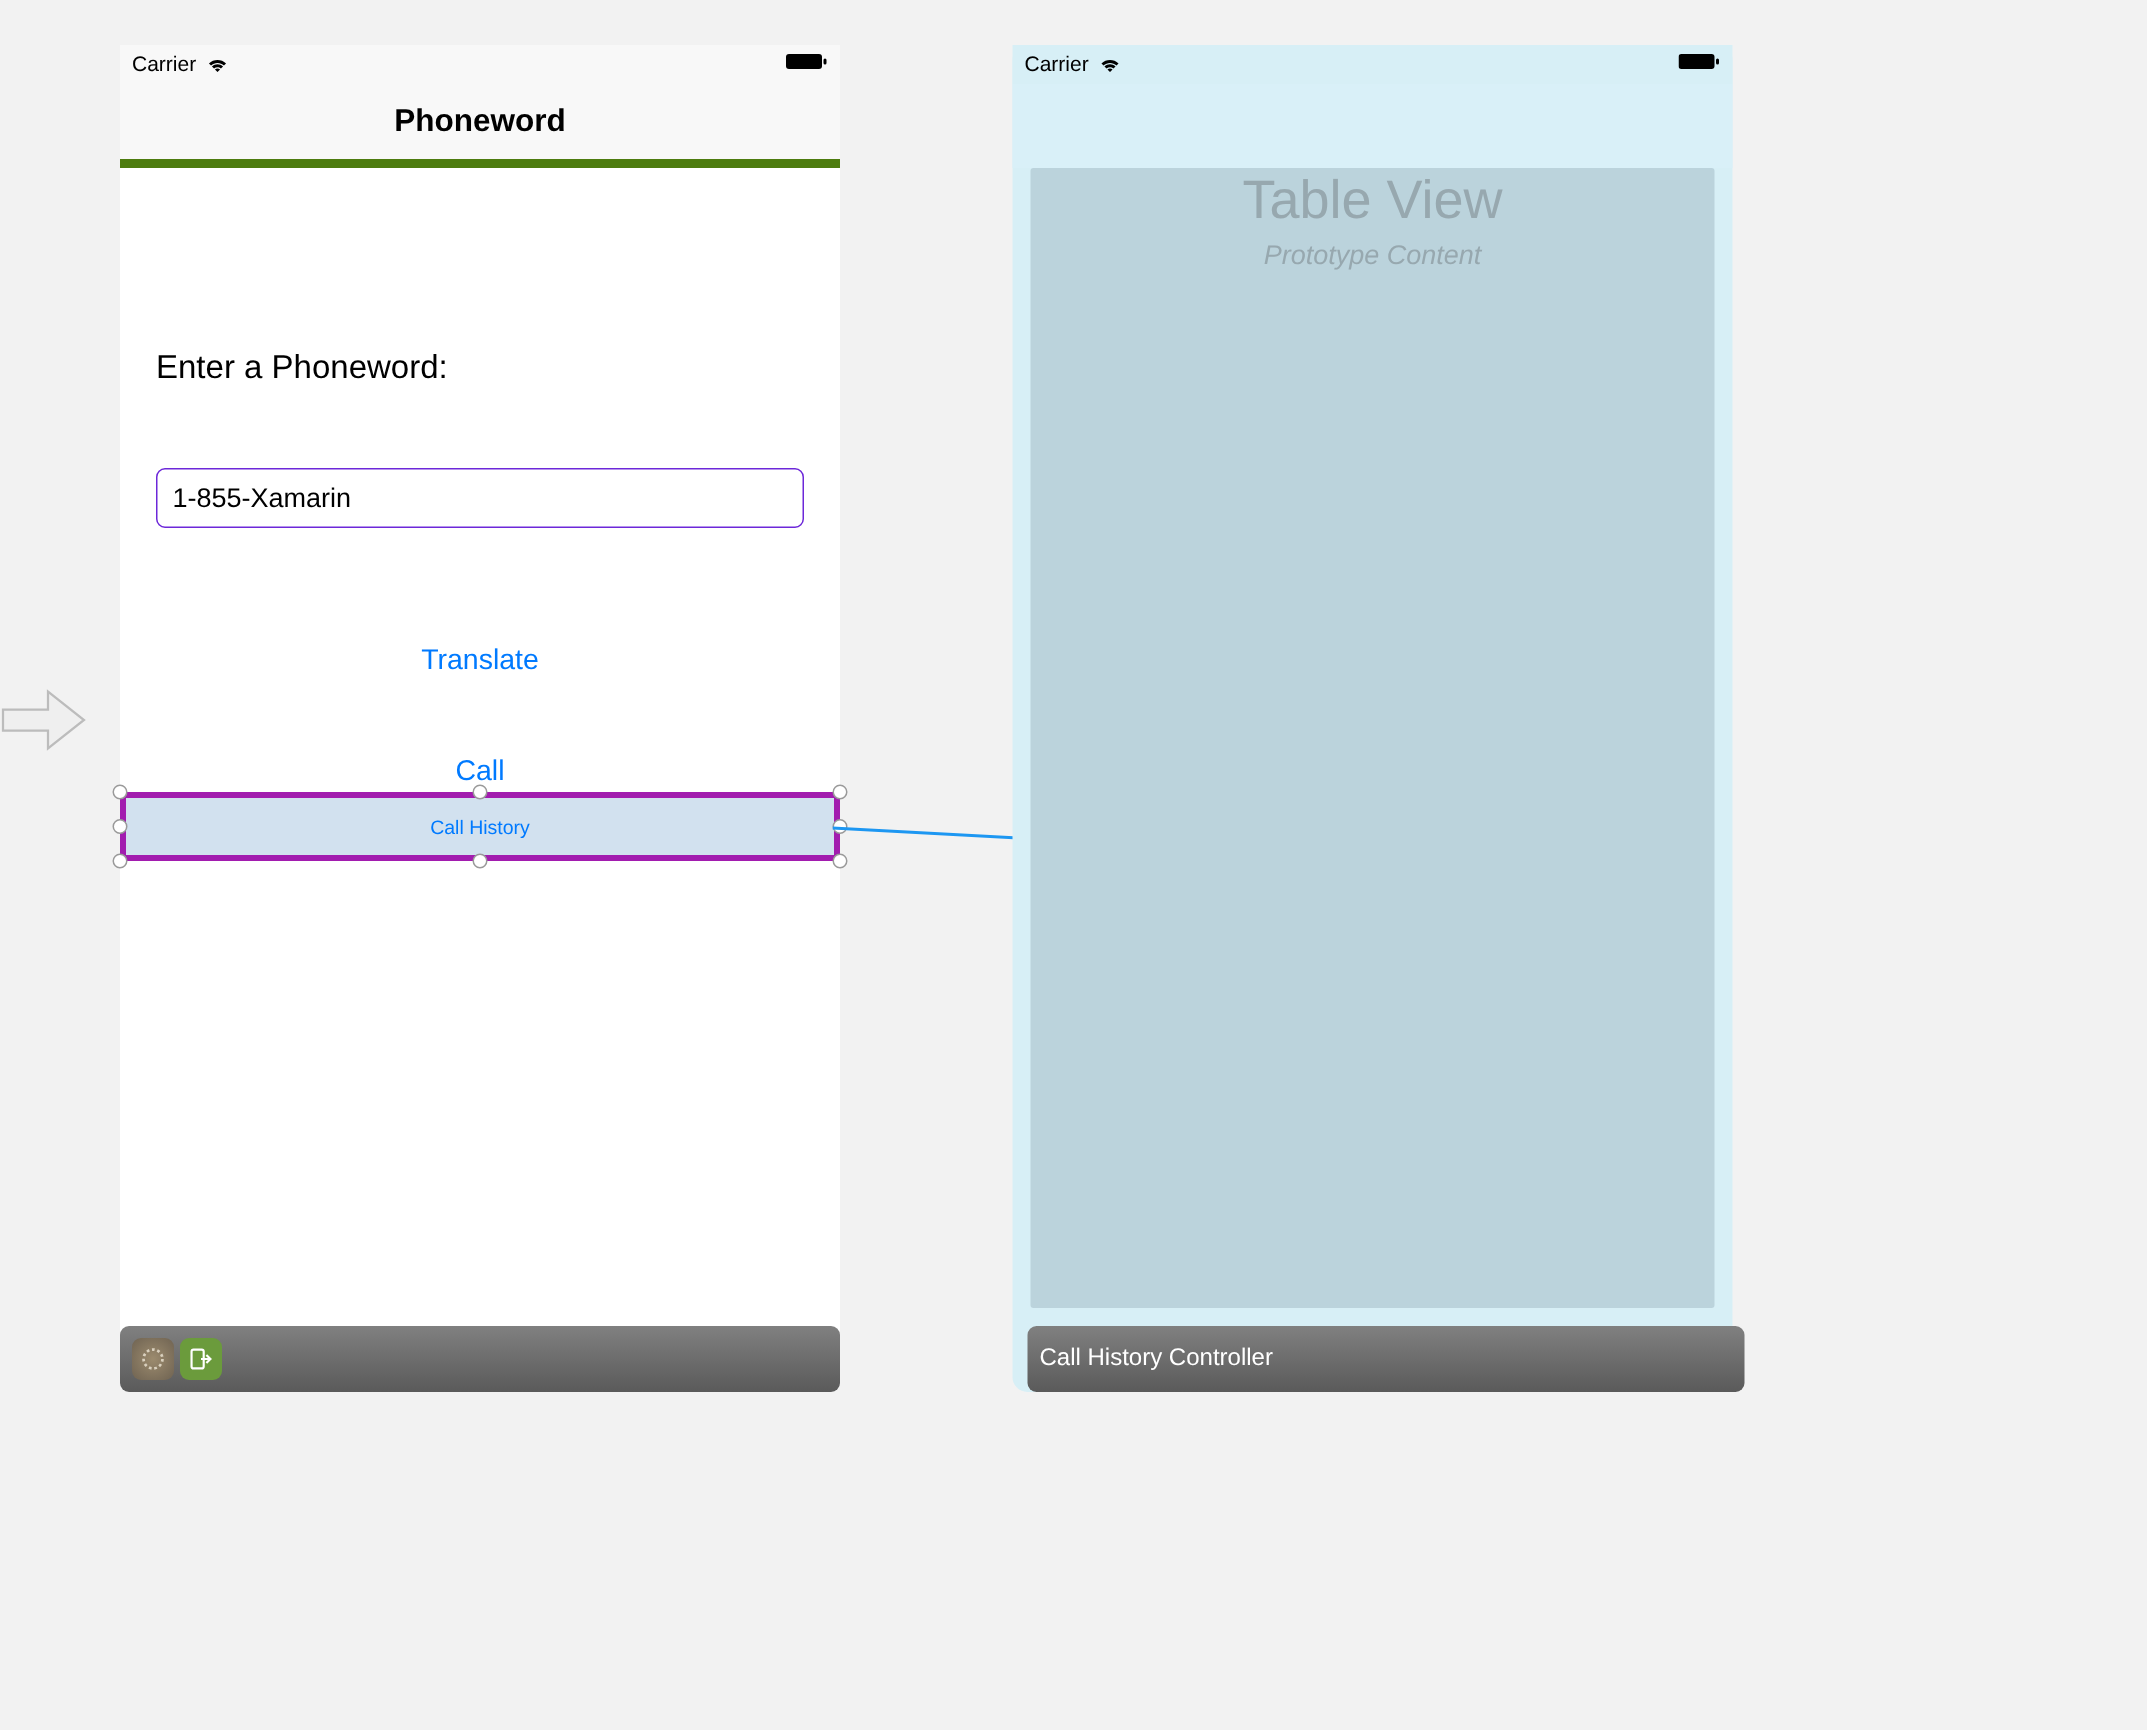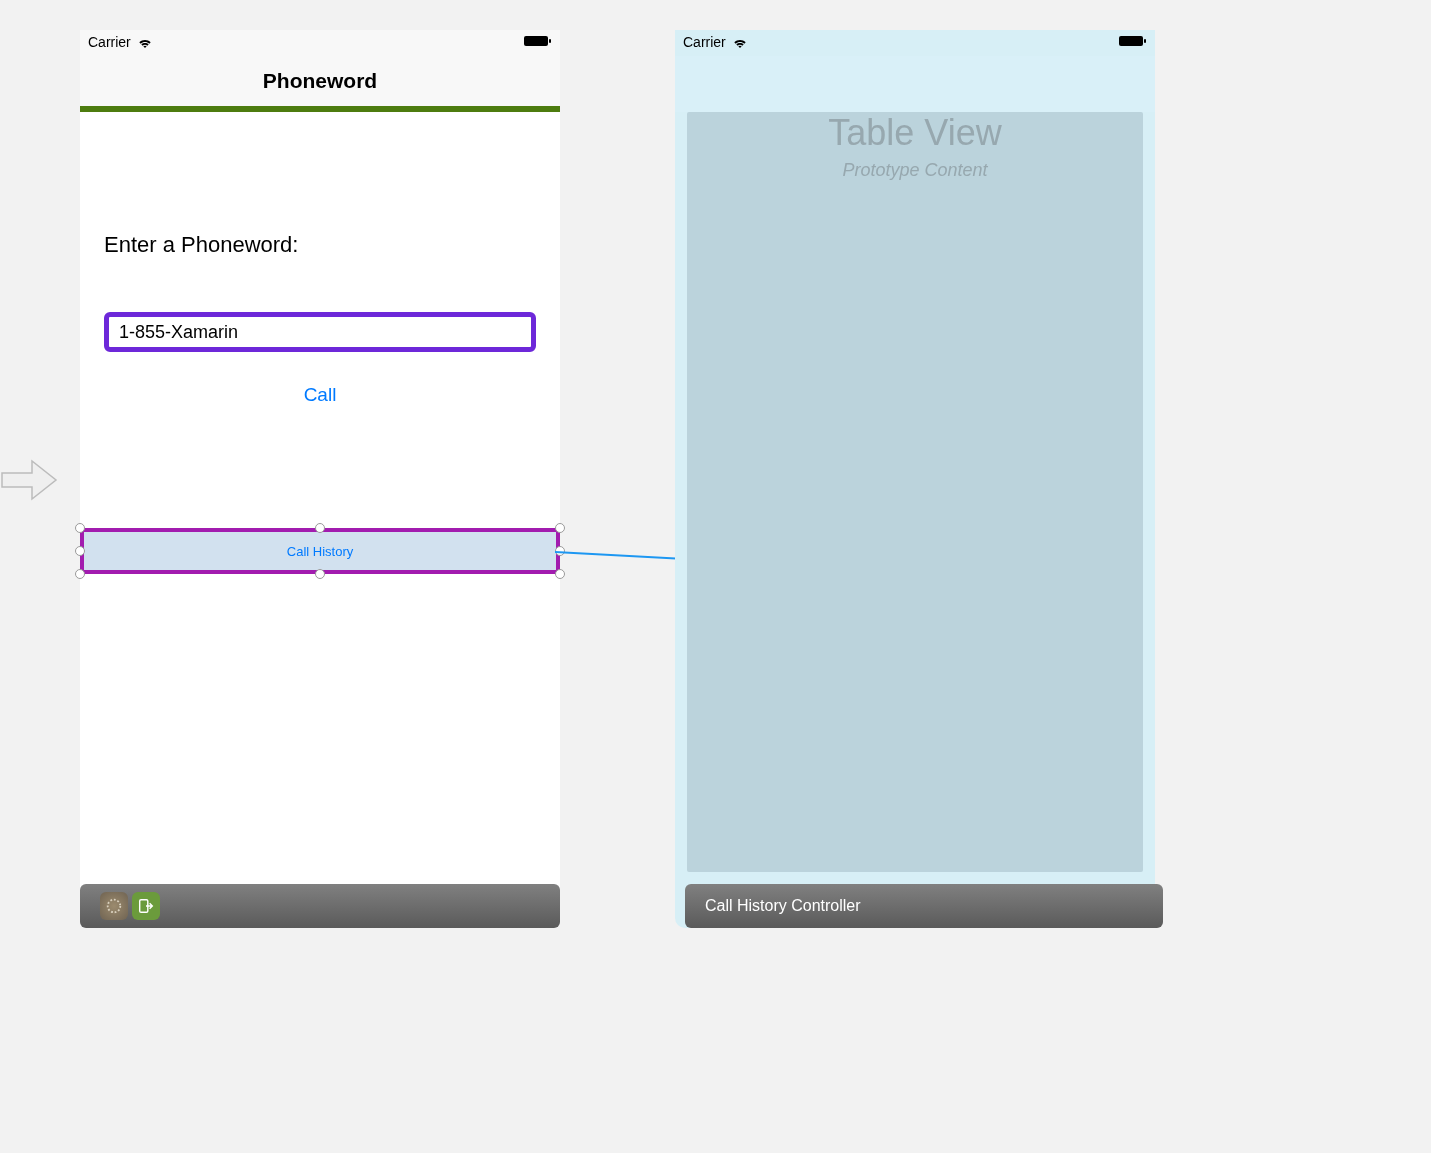--- a/index.html
+++ b/index.html
@@ -73,39 +73,39 @@
       margin-top: 120px;
       font-size: 22px;
       color: #000;
     }
     .input-wrap {
       margin-top: 54px;
     }
     .text-input {
       width: 100%;
       height: 40px;
-      border: 5px solid #6d28d9;
+      border: 1px solid #6d28d9;
       border-radius: 6px;
       padding: 0 10px;
       font-size: 18px;
       color: #000;
       background: #fff;
     }
     .ios-button {
       display: block;
       width: 100%;
       text-align: center;
       font-size: 19px;
       color: #007aff;
       background: transparent;
       border: none;
       cursor: pointer;
     }
     .btn-translate { margin-top: 78px; }
-    .btn-call { margin-top: 32px; }
+    .btn-call { margin-top: 52px; }
 
     
     .selected-shell {
       position: absolute;
       left: 72px;
       top: 528px;
       width: 496px;
       height: 46px;
     }
     .selected-rect {
@@ -158,21 +158,21 @@
     }
 
     
     .dock {
       position: absolute;
       height: 44px;
       background: linear-gradient(to bottom, #808080, #5a5a5a);
       border-radius: 6px;
       display: flex;
       align-items: center;
-      padding: 0 20px;
+      padding: 0 8px;
       color: #fff;
       font-size: 16px;
     }
     .dock.left-dock { left: 80px; bottom: 224px; width: 480px; top: 884px; bottom: auto; }
     .dock.right-dock { left: 685px; top: 884px; width: 478px; }
     .dock-icon {
       width: 28px;
       height: 28px;
       border-radius: 6px;
       display: flex;
@@ -220,20 +220,21 @@
     </span>
   </div>
   <div class="nav-bar">
     <span>Phoneword</span>
   </div>
   <div class="content">
     <div class="label-enter">Enter a Phoneword:</div>
     <div class="input-wrap">
       <input type="text" class="text-input" value="1-855-Xamarin" style="">
     </div>
+    <button class="ios-button btn-translate">Translate</button>
     <button class="ios-button btn-call">Call</button>
   </div>
 </div>
 
 <div class="selected-shell">
   <div class="selected-rect">Call History</div>
   <div class="handle" style="left:3px; top:-5px;"></div>
   <div class="handle" style="left:243px; top:-5px;"></div>
   <div class="handle" style="left:483px; top:-5px;"></div>
   <div class="handle" style="left:3px; top:18px;"></div>

